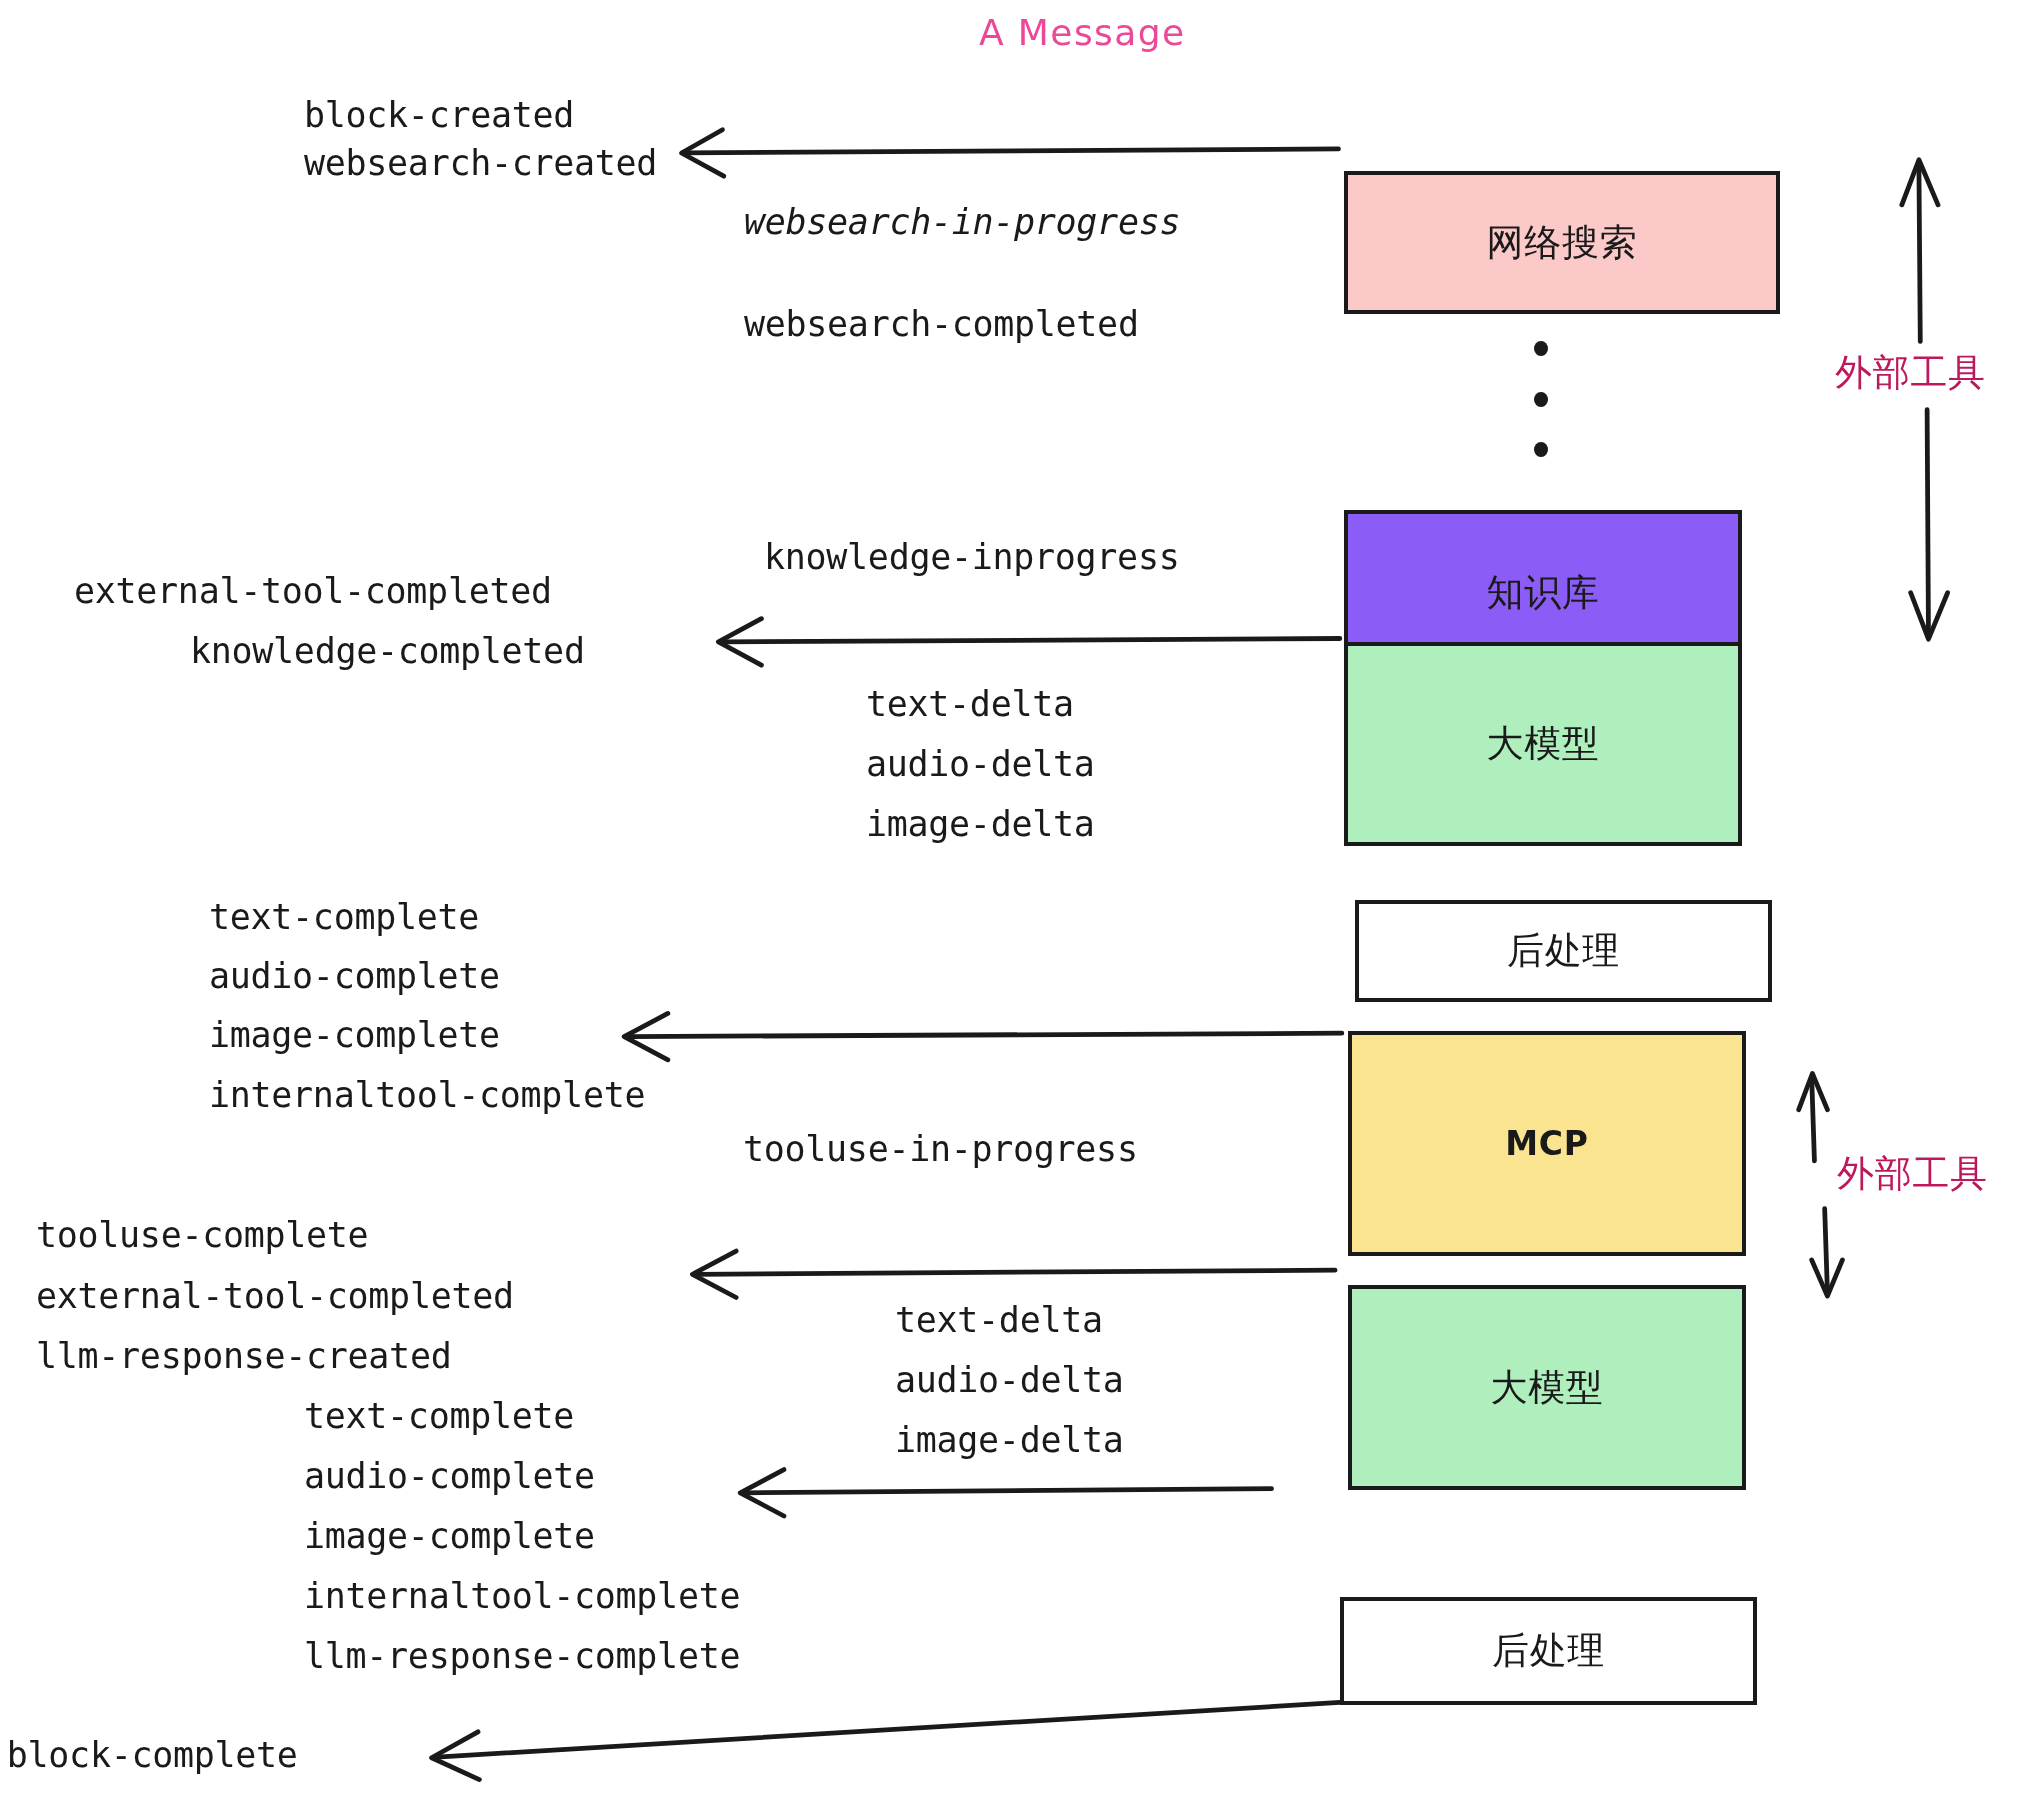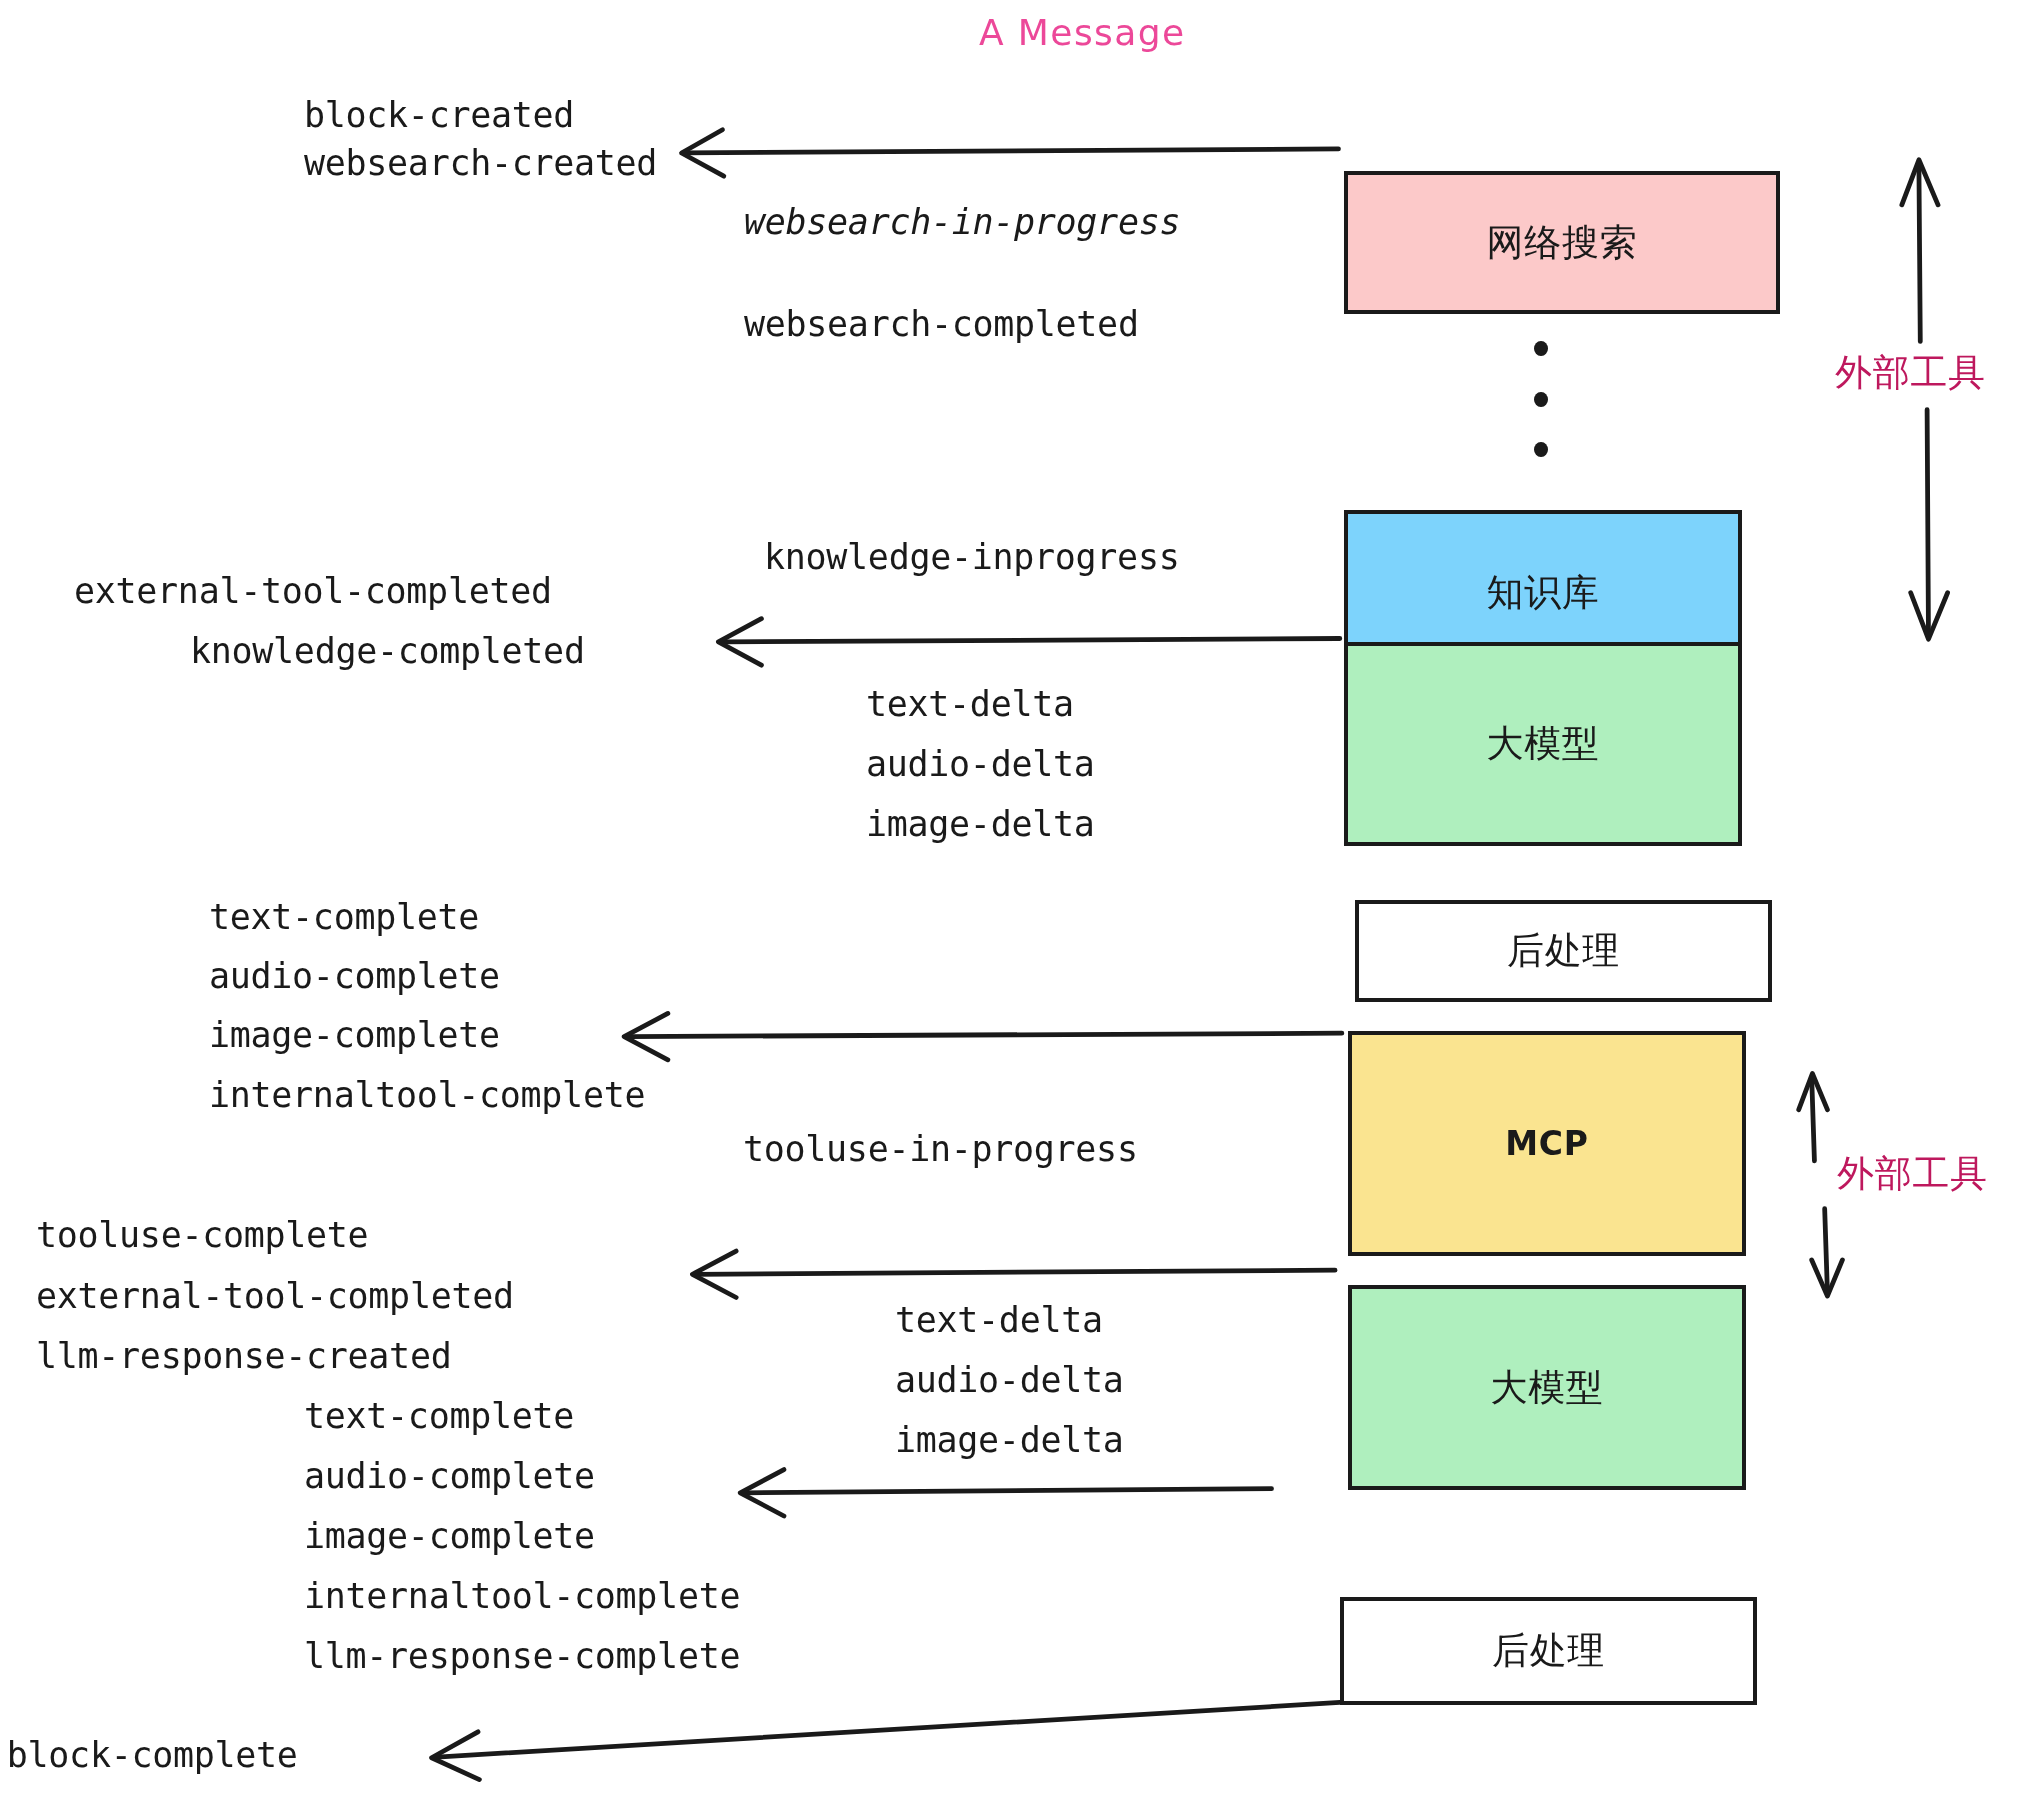--- a/index.html
+++ b/index.html
@@ -168,21 +168,21 @@
   <div class="box" style="left:1344px; top:171px; width:436px; height:143px; background:#FCC9C9;">
     <span class="box-label">网络搜索</span>
   </div>
 
   <div class="dots" style="left:1533px; top:341px; width:16.4px; height:116px;">
     <span class="dot"></span>
     <span class="dot"></span>
     <span class="dot"></span>
   </div>
 
-  <div class="box" style="left:1344px; top:510px; width:398px; height:166px; background:#7dd3fc;">
+  <div class="box" style="left:1344px; top:510px; width:398px; height:166px; background:#8b5cf6;">
     <span class="box-label">知识库</span>
   </div>
 
   <div class="box" style="left:1344px; top:642px; width:398px; height:204px; background:#AFEFBE;">
     <span class="box-label">大模型</span>
   </div>
 
   <div class="box" style="left:1355px; top:900px; width:417px; height:102px; background:#FFFFFF;">
     <span class="box-label">后处理</span>
   </div>

